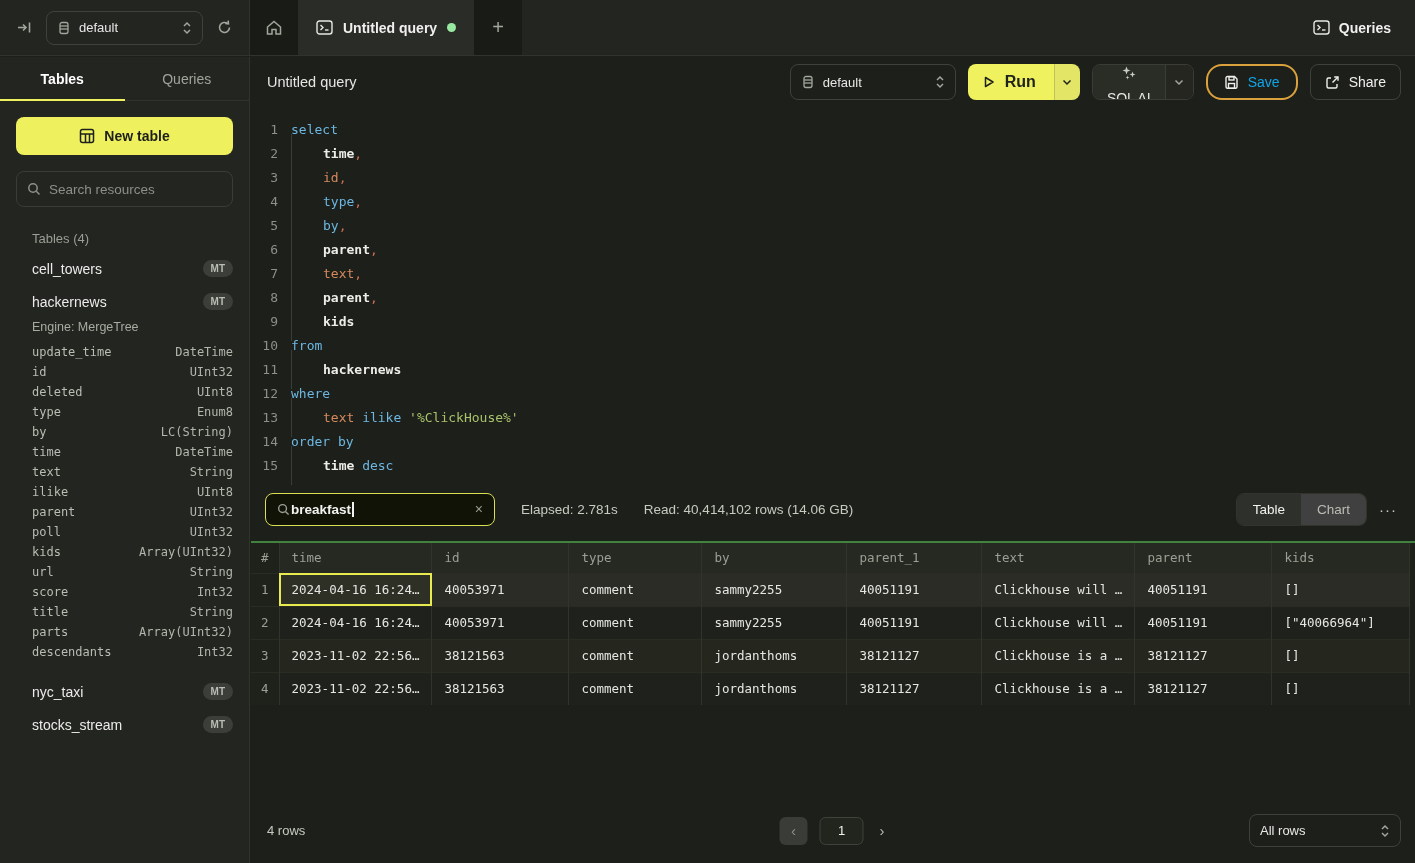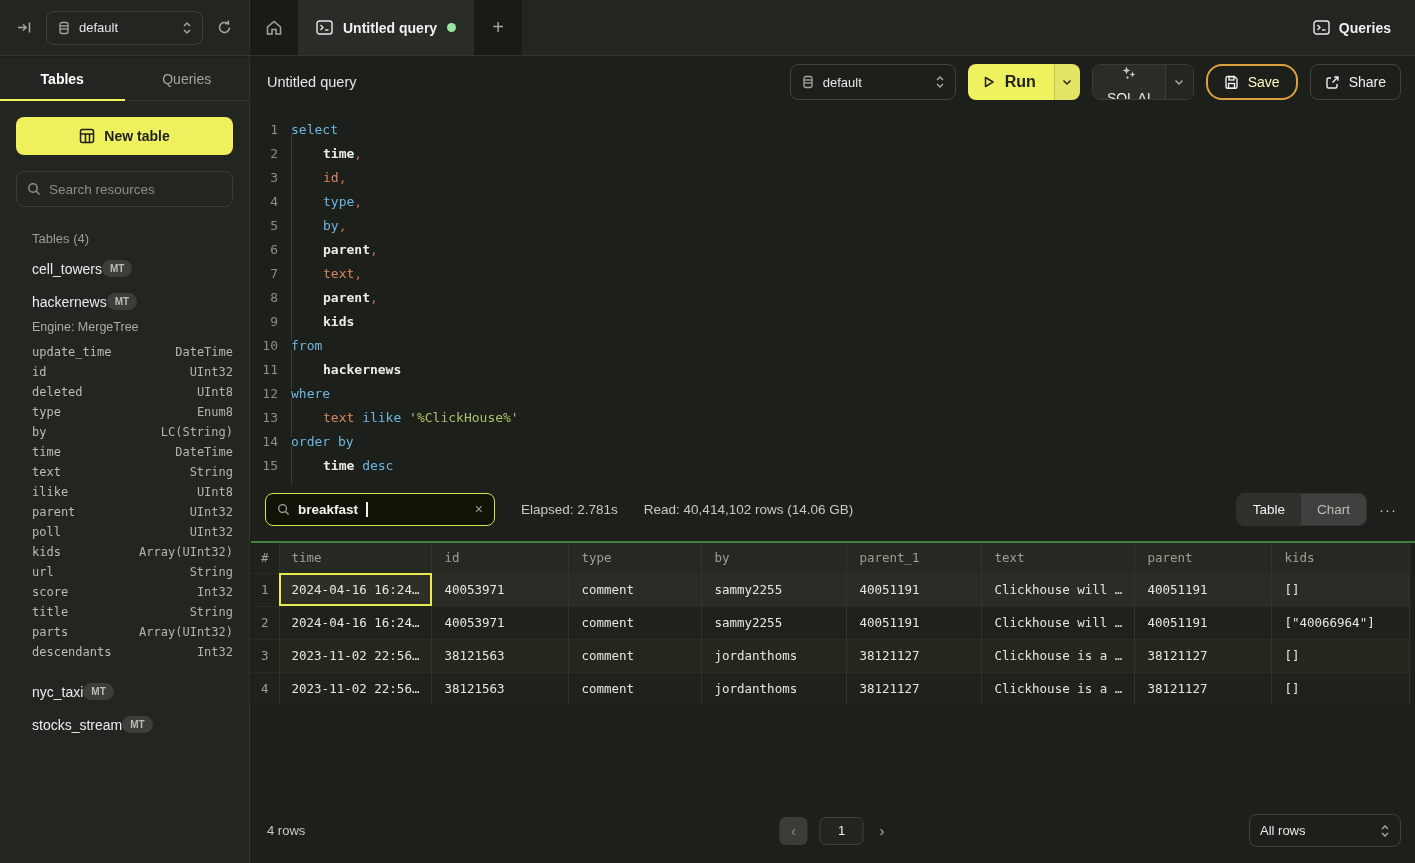--- a/index.html
+++ b/index.html
@@ -40,21 +40,21 @@
   .side-tab.active { color:#ffffff; font-weight:600; }
   .side-tab.active::after { content:""; position:absolute; left:0; right:0; bottom:-1px;
     height:2.5px; background:#eef05e; }
   .new-table-btn { margin:16px; height:38px; background:#eef05e; border-radius:8px;
     display:flex; align-items:center; justify-content:center; gap:9px;
     color:#1d1f1a; font-size:14px; font-weight:600; cursor:pointer; }
   .search-resources { margin:0 16px; height:36px; border:1px solid #3a3c36; border-radius:8px;
     display:flex; align-items:center; gap:8px; padding:0 10px; color:#8b9088; font-size:13.5px;
     cursor:text; }
   .section-label { margin:24px 16px 6px 32px; font-size:13px; color:#9a9e94; }
-  .tbl-item { height:33px; display:flex; align-items:center; 
+  .tbl-item { height:33px; display:flex; align-items:center; justify-content:space-between;
     padding:0 16px 0 32px; cursor:pointer; }
   .tbl-item .tbl-name { font-size:14px; font-weight:500; color:#ececea; }
   .mt-badge { background:#3c3e39; color:#b9bdb4; font-size:10px; font-weight:600;
     border-radius:9px; padding:3px 8px; }
   .engine-line { margin:2px 16px 8px 32px; font-size:12.5px; color:#a7aba0; }
   .col-row { height:20px; display:flex; align-items:center; justify-content:space-between;
     padding:0 16px 0 32px; font-family:"DejaVu Sans Mono", monospace; font-size:12px; }
   .col-row .col-name { color:#b9bdb2; }
   .col-row .col-type { color:#b2b6ab; }
   .gap-sm { height:13px; }
@@ -70,21 +70,21 @@
     font-size:16px; font-weight:600; padding:0 18px 0 14px; border-radius:8px 0 0 8px; }
   .run-caret { width:26px; display:flex; align-items:center; justify-content:center;
     background:#e2e566; border-left:1px solid rgba(0,0,0,.15); border-radius:0 8px 8px 0; color:#20221c; }
   .sqlai-btn { display:flex; height:36px; border:1px solid #3a3c36; border-radius:8px;
     overflow:hidden; cursor:pointer; }
   .sqlai-main { display:flex; align-items:center; gap:9px; padding:0 14px; background:#2a2c26;
     color:#e6e6e4; font-size:14px; font-weight:500;flex-direction:column; }
   .sqlai-caret { width:28px; display:flex; align-items:center; justify-content:center;
     background:#24261f; border-left:1px solid #3a3c36; color:#a2a69c; }
   .save-btn { display:flex; align-items:center; gap:9px; height:36px; padding:0 16px;
-    border:2px solid #dba13c; border-radius:16px; background:transparent; color:#fef9c3;
+    border:2px solid #dba13c; border-radius:16px; background:transparent; color:#0ea5e9;
     font-size:14px; font-weight:500; cursor:pointer; }
   .share-btn { display:flex; align-items:center; gap:9px; height:36px; padding:0 14px;
     border:1px solid #3f413b; border-radius:8px; background:transparent; color:#f0f0ee;
     font-size:14px; font-weight:500; cursor:pointer; }
 
   
   .editor { padding-top:10px; font-family:"DejaVu Sans Mono", monospace; font-size:13px; }
   .ed-line { height:24px; display:flex; align-items:center; }
   .ed-line .ln { width:27px; text-align:right; margin-right:13px; color:#8b9088; flex:none; }
   .code { position:relative; white-space:pre; }
@@ -94,21 +94,21 @@
   .tok.kw { color:#6db7e2; }
   .tok.or { color:#d68a5c; }
   .tok.cm { color:#cd6e52; }
   .tok.wh { color:#ecece9; font-weight:700; }
   .tok.st { color:#a9c26b; }
   .tok.sp { color:#ecece9; }
 
   
   .results-toolbar { margin-top:12px; height:40px; display:flex; align-items:center; padding:0 14px 0 14px; }
   .res-search { width:230px; height:33px; border:1.5px solid #dbdf52; border-radius:8px;
-    background:#111307; display:flex; align-items:center; gap:8px; padding:0 11px; cursor:text; }
+    background:#111307; display:flex; align-items:center; gap:1px; padding:0 11px; cursor:text; }
   .res-search .val { font-size:13.5px; font-weight:600; color:#f2f2f0; }
   .caret-bar { display:inline-block; width:1.5px; height:15px; background:#f2f2f0; vertical-align:middle; }
   .res-search .clear { margin-left:auto; color:#9a9e94; font-size:14px; cursor:pointer; }
   .stat { font-size:13.5px; color:#c6cabf; margin-left:26px;text-align:center; }
   .seg-group { margin-left:auto; display:flex; height:33px; border:1px solid #32342c;
     border-radius:8px; overflow:hidden; }
   .seg { padding:0 16px; display:flex; align-items:center; font-size:13.5px;
     color:#b9bdb2; background:#404040; cursor:pointer; }
   .seg.active { background:#2e302b; color:#f2f2f0; font-weight:500; }
   .more-btn { margin-left:12px; margin-right:4px; color:#c6cabf; font-size:15px; letter-spacing:1px;

